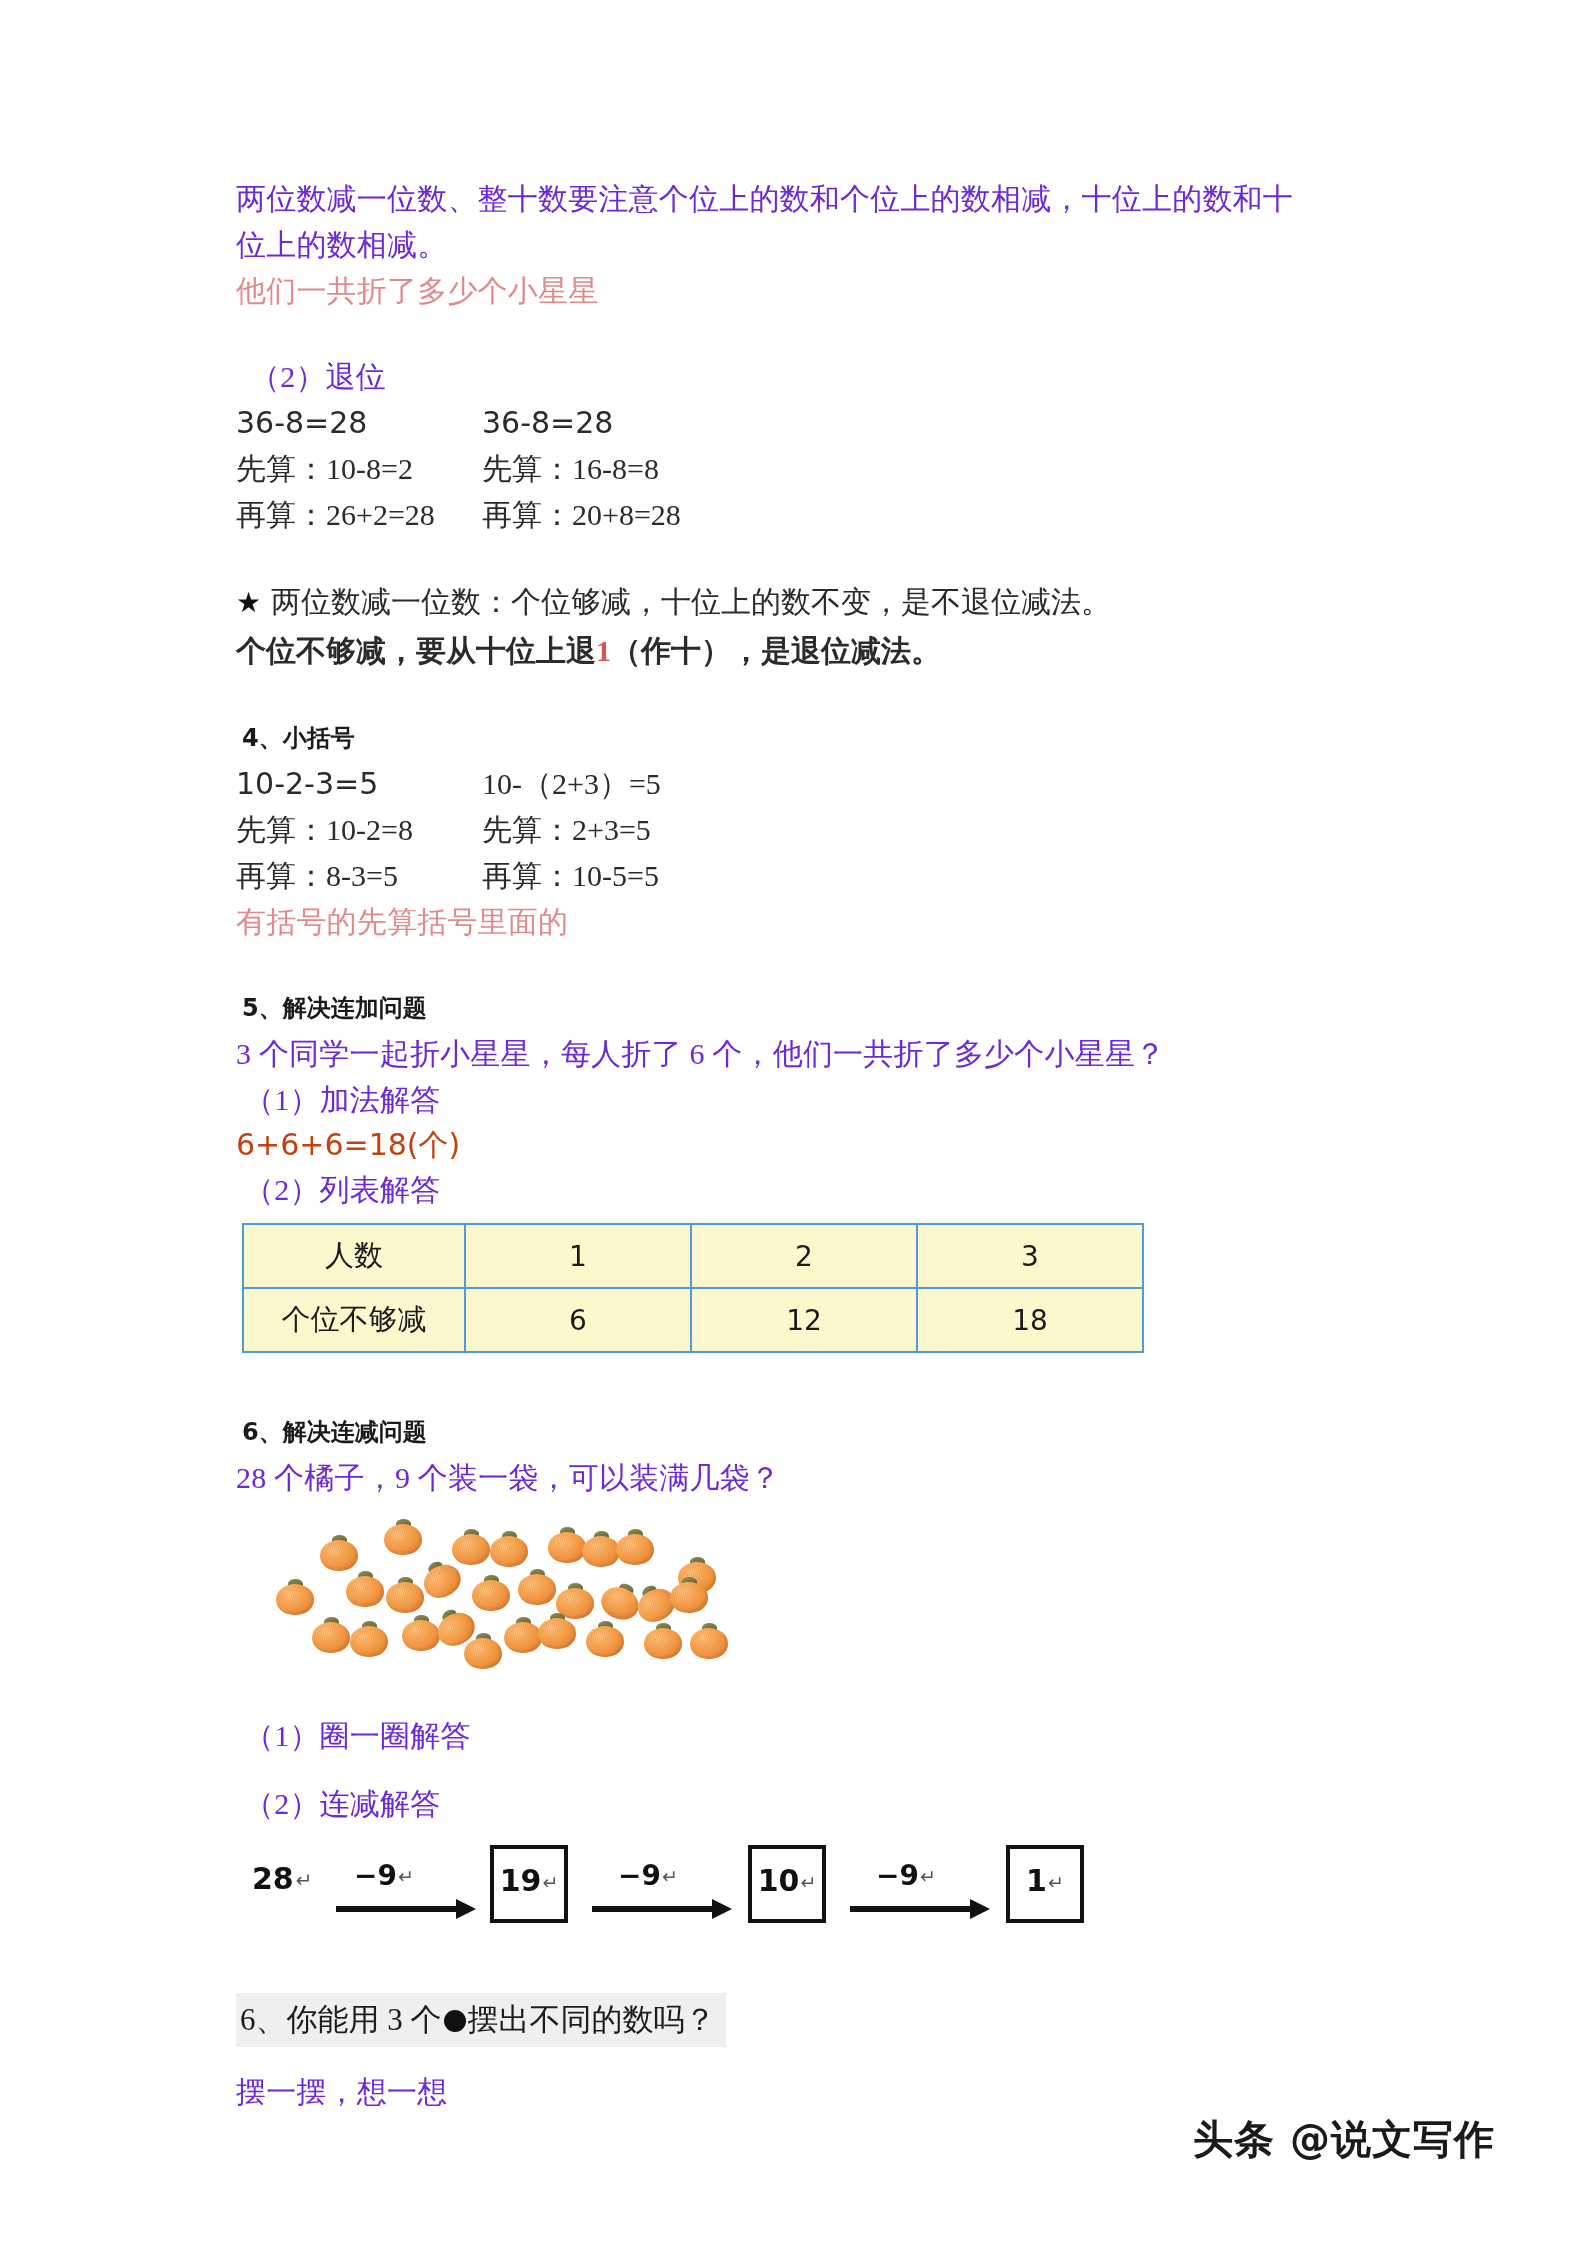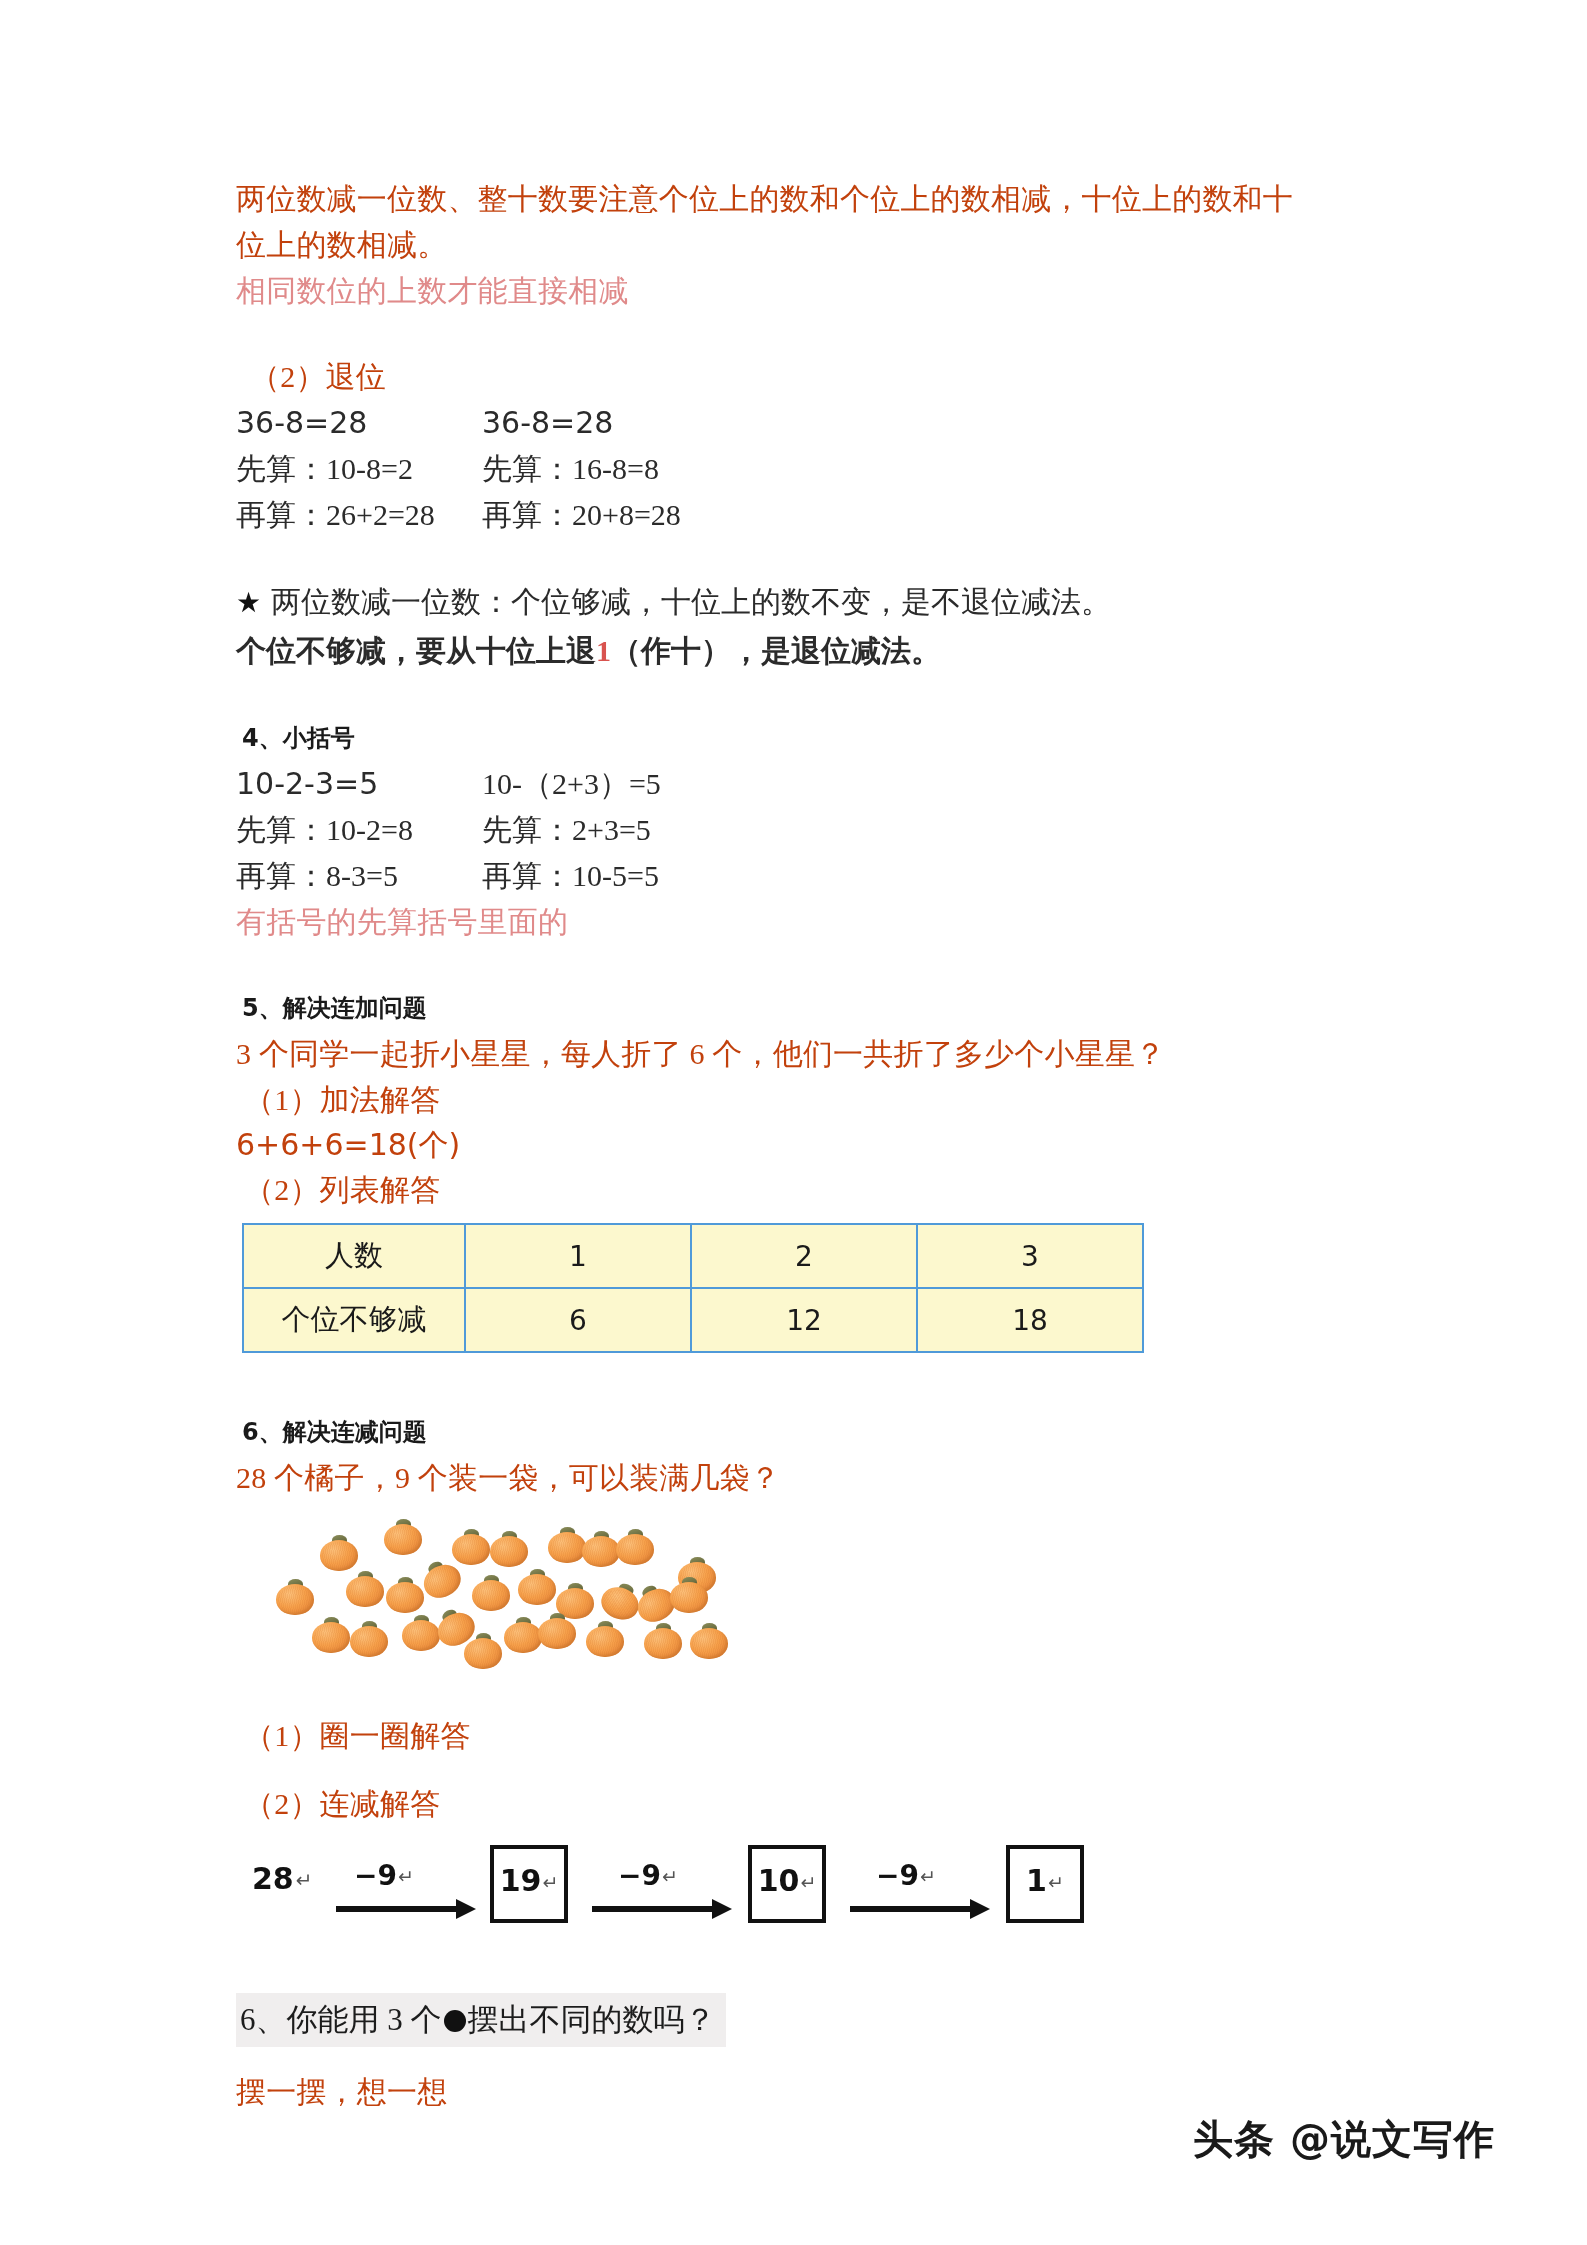--- a/index.html
+++ b/index.html
@@ -28,21 +28,21 @@
     position: absolute;
     left: 236px;
     top: 176px;
     width: 1140px;
   }
 
   
   .para {
     font-size: 30px;
     line-height: 46px;
-    color: #c2410c;
+    color: #6d28d9;
     letter-spacing: 0.2px;
   }
   .para-serif {
     font-family: "Liberation Serif", "DejaVu Serif", serif;
   }
   .red {
     color: #e08a8a;
   }
   .red-bold {
     color: #e08a8a;
@@ -282,21 +282,21 @@
   }
 </style>
 </head>
 <body>
 
 <div class="page">
   <div class="content">
 
     <div class="para para-serif">两位数减一位数、整十数要注意个位上的数和个位上的数相减，十位上的数和十</div>
     <div class="para para-serif">位上的数相减。</div>
-    <div class="para para-serif red">相同数位的上数才能直接相减</div>
+    <div class="para para-serif red">他们一共折了多少个小星星</div>
 
     <div class="spacer-md"></div>
 
     <div class="para para-serif" style="padding-left:14px;">（2）退位</div>
 
     <div class="eq-row">
       <span class="eq-col-a sans">36-8=28</span>
       <span class="eq-col-b sans indent2">36-8=28</span>
     </div>
     <div class="eq-row">

